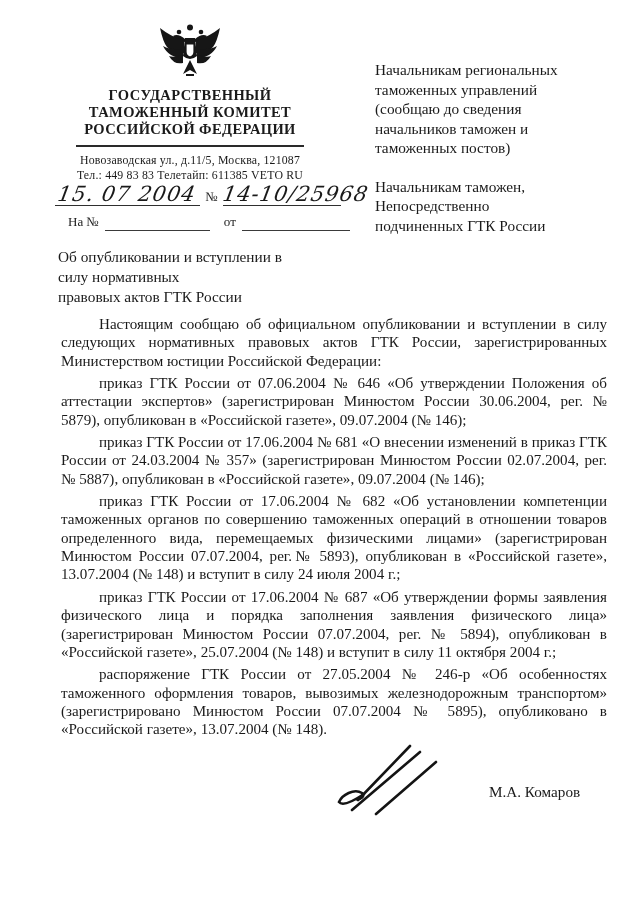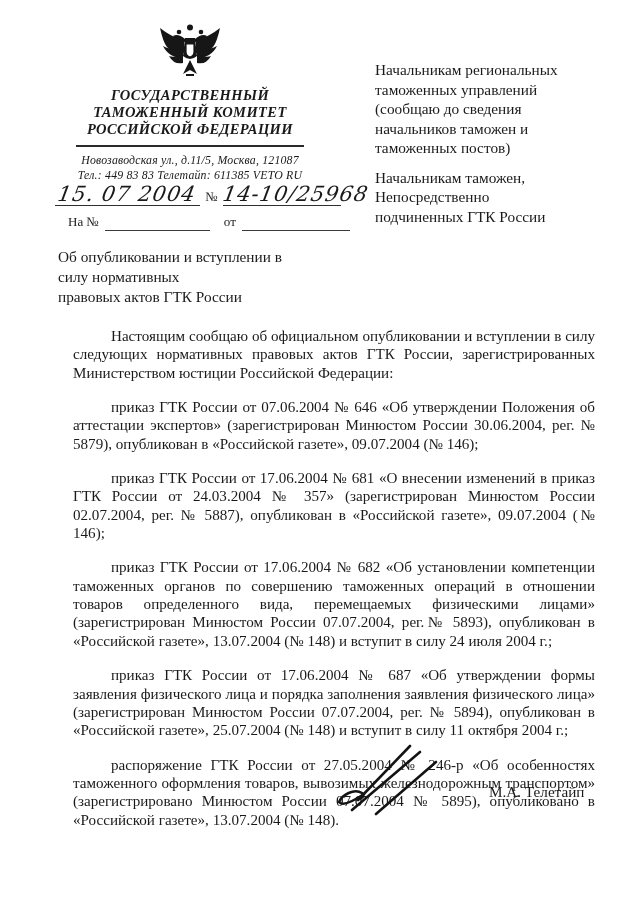--- a/index.html
+++ b/index.html
@@ -5,21 +5,21 @@
   html,body{margin:0;padding:0;background:#e8e8e8;}
   .page{
     position:relative;width:640px;height:900px;margin:0 auto;
     background:#ffffff;color:#1a1a1a;
     font-family:"Liberation Serif", serif;
     overflow:hidden;
   }
   .pre{white-space:pre-line;}
 
   
-  .header-left{position:absolute;left:52px;top:24px;width:276px;text-align:center;font-style:italic;}
+  .header-left{position:absolute;left:52px;top:24px;width:276px;text-align:center;}
   .emblem{display:inline-block;margin-bottom:3px;}
   .org-name{font-weight:bold;font-size:14.5px;line-height:17px;letter-spacing:.4px;}
   .divider{width:228px;border:none;border-top:2.2px solid #2a2a2a;margin:7px auto 6px auto;}
   .address{font-size:11.8px;line-height:14.5px;letter-spacing:.2px;}
 
   
   .ref-row{position:absolute;left:55px;top:183px;width:286px;display:flex;align-items:flex-end;}
   .hw{
     font-family:"DejaVu Serif", serif;font-style:italic;font-size:21px;line-height:22px;
     display:inline-block;transform:skewX(-10deg);letter-spacing:1px;white-space:nowrap;
@@ -29,28 +29,28 @@
   .num-sign{font-size:13px;padding:0 5px 1px 6px;}
   .num-cell{width:118px;}
   .reply-row{position:absolute;left:68px;top:214px;width:286px;display:flex;align-items:flex-end;font-size:13px;}
   .reply-label{padding-right:6px;padding-bottom:1px;white-space:nowrap;}
   .reply-line{border-bottom:1.4px solid #3a3a3a;height:15px;}
   .reply-line.a{width:105px;margin-right:14px;}
   .reply-line.b{width:108px;}
 
   
   .addressees{position:absolute;left:375px;top:60px;width:236px;font-size:15.3px;line-height:19.5px;}
-  .addressee-block2{margin-top:10px;}
+  .addressee-block2{margin-top:19px;}
 
   
   .subject{position:absolute;left:58px;top:247px;width:290px;font-size:15.3px;line-height:20px;}
 
   
   .body-text{position:absolute;left:57px;top:311px;width:554px;font-size:15.1px;line-height:18.35px;text-align:justify;}
-  .body-text p{margin:16px;text-indent:38px;}
+  .body-text p{margin:4px;text-indent:38px;}
 
   
   .sig-title{position:absolute;left:58px;top:747px;width:260px;font-size:15.2px;line-height:19.5px;}
   .sig-scrawl{position:absolute;left:330px;top:738px;}
   .sig-name{position:absolute;left:489px;top:783px;font-size:15.2px;white-space:nowrap;}
 </style>
 </head>
 <body>
 
 <div class="page">
@@ -124,15 +124,15 @@
   <span class="sig-scrawl">
     <svg width="120" height="80" viewBox="0 0 120 80">
       <g stroke="#141414" stroke-width="2.6" fill="none" stroke-linecap="round">
         <path d="M34 56 C22 64 12 68 9 64 C12 57 24 50 32 55 C36 58 30 62 26 61"></path>
         <path d="M28 62 L80 8"></path>
         <path d="M22 72 L90 14"></path>
         <path d="M46 76 L106 24"></path>
       </g>
     </svg>
   </span>
-  <div class="sig-name">М.А. Телетайп</div>
+  <div class="sig-name">М.А. Комаров</div>
 
 </div>
 
 </body></html>

